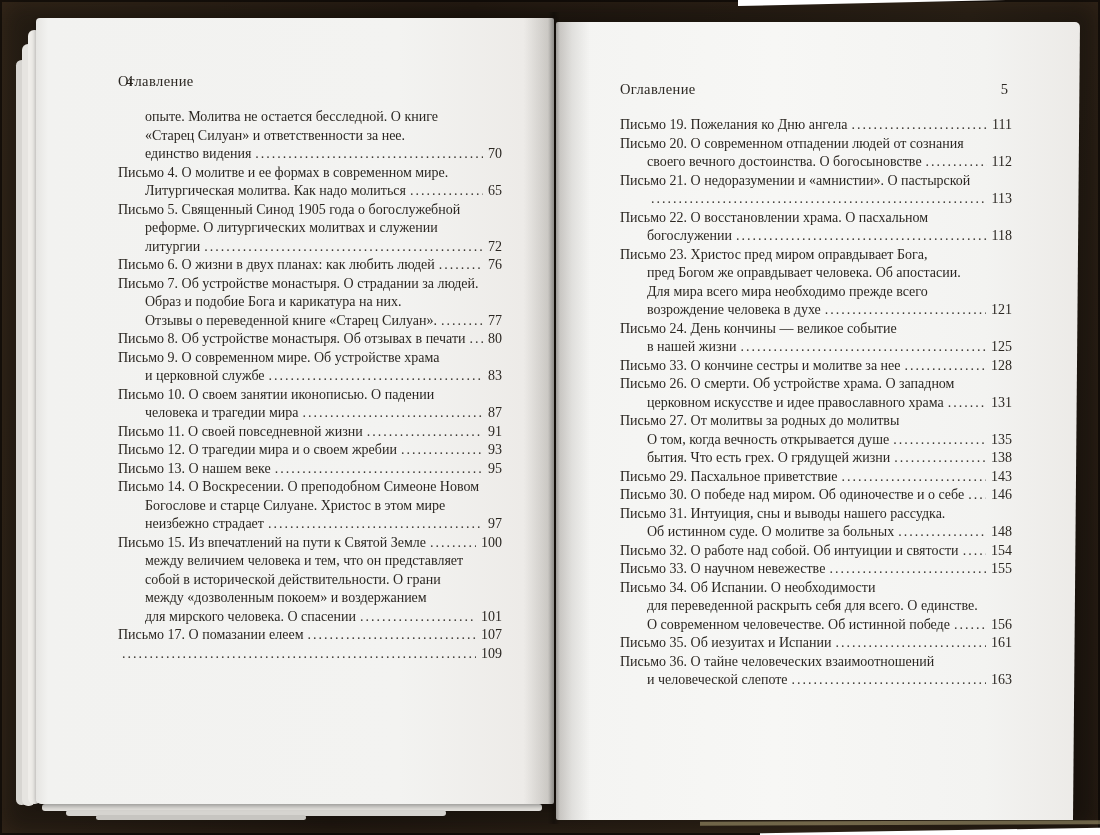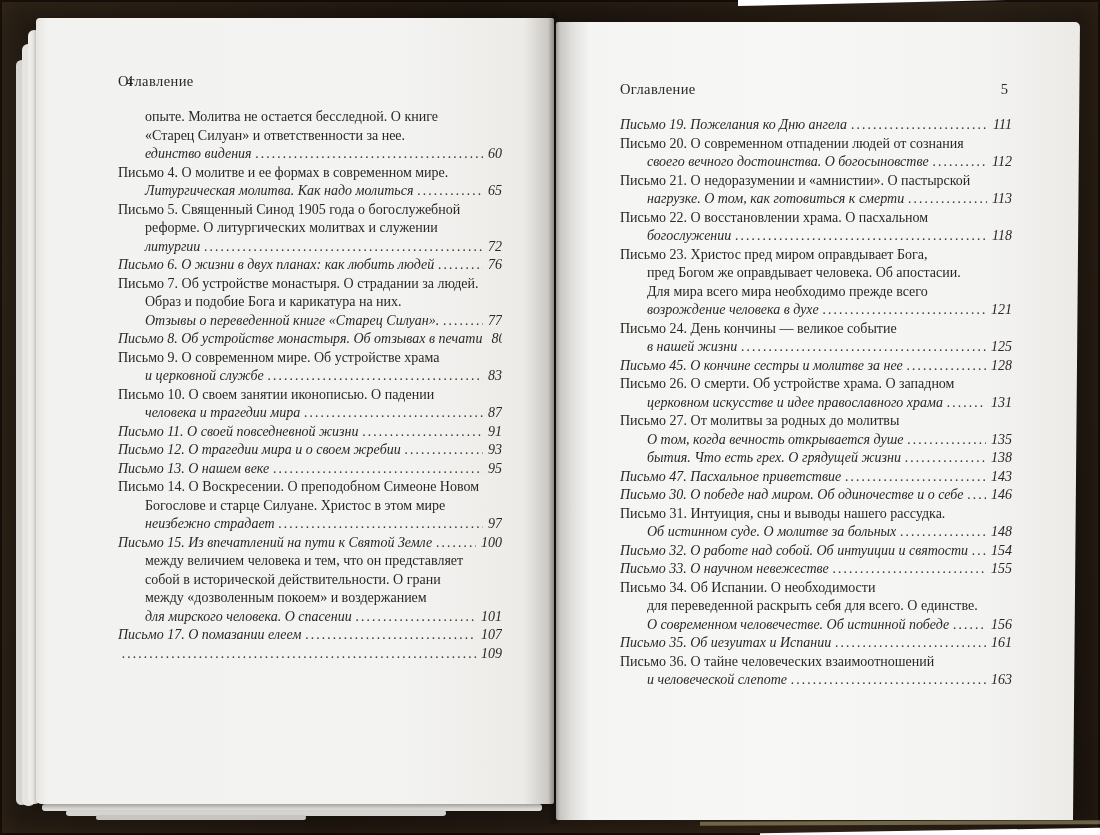--- a/index.html
+++ b/index.html
@@ -45,21 +45,21 @@
   .head .title{display:block;text-align:left;letter-spacing:.4px;}
   .head .num{position:absolute;top:0;}
   .head .num.left{left:8px;}
   .head .num.right{right:4px;}
   .toc{position:absolute;left:0;right:0;font-size:14px;}
   .page-left  .toc{top:90px;}
   .page-right .toc{top:94px;}
   .entry{margin:0;}
   .line{height:18.5px;line-height:18.5px;white-space:nowrap;overflow:hidden;}
   .line.cont{padding-left:27px;}
-  .line.leader{display:flex;align-items:flex-end;font-style:italic;}
+  .line.leader{display:flex;align-items:flex-end;}
   .txt{flex:0 0 auto;}
   .dots{flex:1 1 auto;min-width:0;overflow:hidden;white-space:nowrap;
         letter-spacing:2px;margin:0 3px 0 4px;color:#3c3832;}
   .pg{flex:0 0 auto;padding-left:2px;}
   
   .seam{position:absolute;left:548px;top:12px;width:12px;height:812px;pointer-events:none;
         background:linear-gradient(to right,rgba(0,0,0,0) 0,rgba(0,0,0,.28) 50%,rgba(0,0,0,0) 100%);}
 </style>
 </head>
 <body>
@@ -83,21 +83,21 @@
         <span class="num left">4</span>
         <span class="title">Оглавление</span>
       </div>
       <div class="toc">
           <div class="entry">
             <div class="line cont">опыте. Молитва не остается бесследной. О книге</div>
             <div class="line cont">«Старец Силуан» и ответственности за нее.</div>
             <div class="line cont leader">
               <span class="txt">единство видения</span>
               <span class="dots">............................................................................................................................................</span>
-              <span class="pg">60</span>
+              <span class="pg">70</span>
             </div>
           </div>
           <div class="entry">
             <div class="line">Письмо 4. О молитве и ее формах в современном мире.</div>
             <div class="line cont leader">
               <span class="txt">Литургическая молитва. Как надо молиться</span>
               <span class="dots">............................................................................................................................................</span>
               <span class="pg">65</span>
             </div>
           </div>
@@ -231,21 +231,20 @@
             <div class="line">Письмо 20. О современном отпадении людей от сознания</div>
             <div class="line cont leader">
               <span class="txt">своего вечного достоинства. О богосыновстве</span>
               <span class="dots">............................................................................................................................................</span>
               <span class="pg">112</span>
             </div>
           </div>
           <div class="entry">
             <div class="line">Письмо 21. О недоразумении и «амнистии». О пастырской</div>
             <div class="line cont leader">
-              <span class="txt">нагрузке. О том, как готовиться к смерти</span>
               <span class="dots">............................................................................................................................................</span>
               <span class="pg">113</span>
             </div>
           </div>
           <div class="entry">
             <div class="line">Письмо 22. О восстановлении храма. О пасхальном</div>
             <div class="line cont leader">
               <span class="txt">богослужении</span>
               <span class="dots">............................................................................................................................................</span>
               <span class="pg">118</span>
@@ -264,21 +263,21 @@
           <div class="entry">
             <div class="line">Письмо 24. День кончины — великое событие</div>
             <div class="line cont leader">
               <span class="txt">в нашей жизни</span>
               <span class="dots">............................................................................................................................................</span>
               <span class="pg">125</span>
             </div>
           </div>
           <div class="entry">
             <div class="line leader">
-              <span class="txt">Письмо 45. О кончине сестры и молитве за нее</span>
+              <span class="txt">Письмо 33. О кончине сестры и молитве за нее</span>
               <span class="dots">............................................................................................................................................</span>
               <span class="pg">128</span>
             </div>
           </div>
           <div class="entry">
             <div class="line">Письмо 26. О смерти. Об устройстве храма. О западном</div>
             <div class="line cont leader">
               <span class="txt">церковном искусстве и идее православного храма</span>
               <span class="dots">............................................................................................................................................</span>
               <span class="pg">131</span>
@@ -294,21 +293,21 @@
           </div>
           <div class="entry">
             <div class="line cont leader">
               <span class="txt">бытия. Что есть грех. О грядущей жизни</span>
               <span class="dots">............................................................................................................................................</span>
               <span class="pg">138</span>
             </div>
           </div>
           <div class="entry">
             <div class="line leader">
-              <span class="txt">Письмо 47. Пасхальное приветствие</span>
+              <span class="txt">Письмо 29. Пасхальное приветствие</span>
               <span class="dots">............................................................................................................................................</span>
               <span class="pg">143</span>
             </div>
           </div>
           <div class="entry">
             <div class="line leader">
               <span class="txt">Письмо 30. О победе над миром. Об одиночестве и о себе</span>
               <span class="dots">............................................................................................................................................</span>
               <span class="pg">146</span>
             </div>

